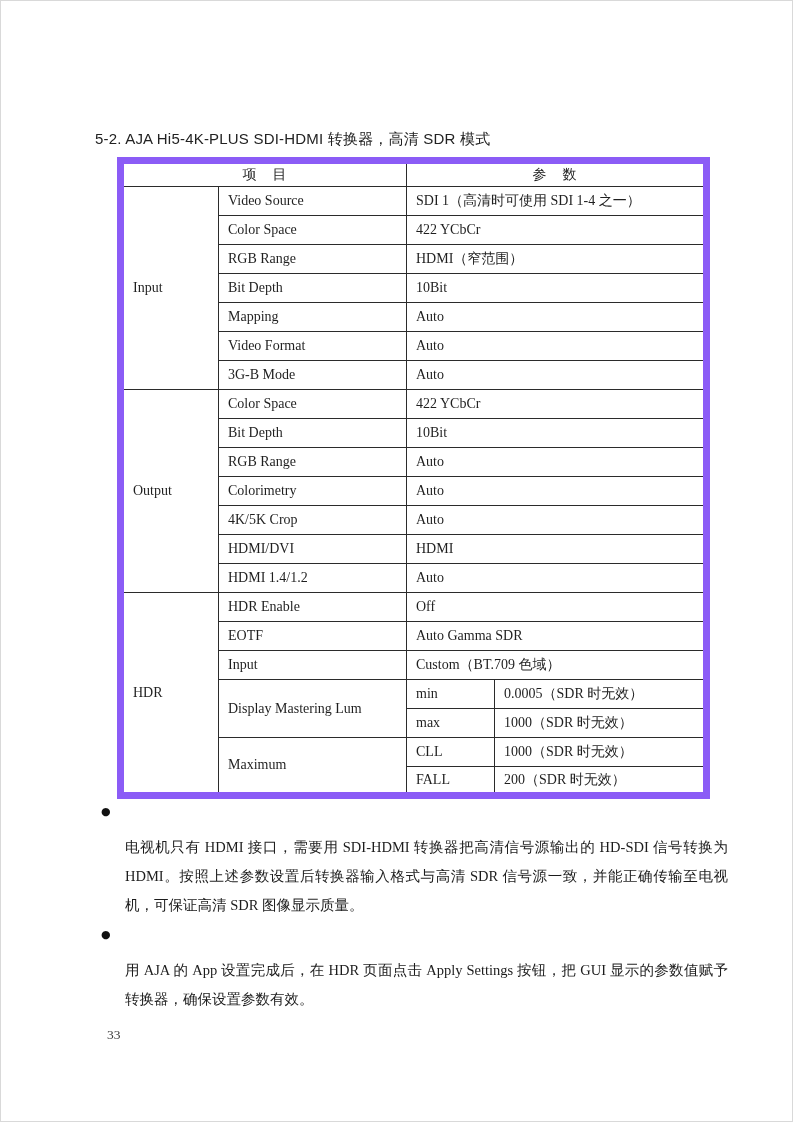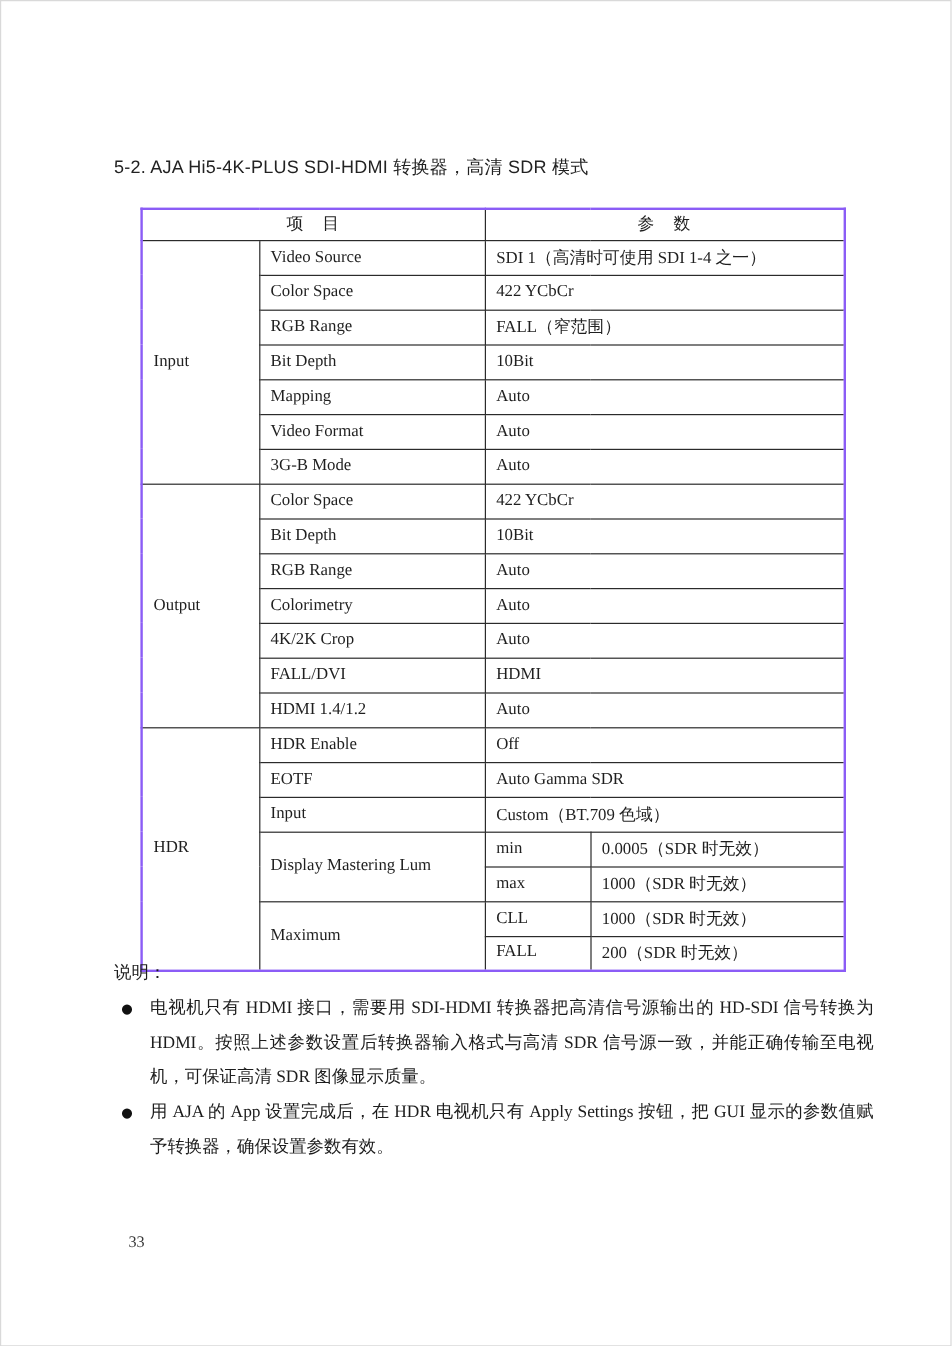--- a/index.html
+++ b/index.html
@@ -20,25 +20,25 @@
     position: absolute;
     left: 95px; top: 130px;
     font-family: "Liberation Sans", "DejaVu Sans", sans-serif;
     font-size: 15px;
     letter-spacing: 0.2px;
     color: #222222;
     white-space: nowrap;
   }
   table.settings {
     position: absolute;
-    left: 117px; top: 173px;
+    left: 117px; top: 157px;
     width: 586px;
     border-collapse: collapse;
     table-layout: fixed;
-    border: 2px solid #8b5cf6;
+    border: 7px solid #8b5cf6;
   }
   table.settings td {
     border: 1px solid #2b2b2b;
     font-size: 14px;
     color: #1f1f1f;
     padding: 0 4px 0 9px;
     vertical-align: middle;
     overflow: hidden;
     white-space: nowrap;
   }
@@ -61,21 +61,21 @@
   .note-item { display: flex; align-items: flex-start; }
   .note-bullet {
     width: 30px;
     flex: 0 0 30px;
     padding-left: 6px;
     font-size: 11px;
     line-height: 29px;
     font-family: "DejaVu Sans", sans-serif;
     color: #111;
   }
-  .note-text { flex: 1; text-align: justify; }
+  .note-text { flex: 1; text-align: justify; margin-top: 36px; }
   .page-number {
     position: absolute;
     left: 107px; top: 1027px;
     font-size: 13.5px;
     color: #3a3a3a;
   }
 </style>
 </head>
 <body>
 
@@ -101,21 +101,21 @@
           <td rowspan="7" class="group-cell">Input</td>
           <td>Video Source</td>
           <td colspan="2">SDI 1（高清时可使用 SDI 1-4 之一）</td>
         </tr>
         <tr>
           <td>Color Space</td>
           <td colspan="2">422 YCbCr</td>
         </tr>
         <tr>
           <td>RGB Range</td>
-          <td colspan="2">FALL（窄范围）</td>
+          <td colspan="2">HDMI（窄范围）</td>
         </tr>
         <tr>
           <td>Bit Depth</td>
           <td colspan="2">10Bit</td>
         </tr>
         <tr>
           <td>Mapping</td>
           <td colspan="2">Auto</td>
         </tr>
         <tr>
@@ -137,25 +137,25 @@
         </tr>
         <tr>
           <td>RGB Range</td>
           <td colspan="2">Auto</td>
         </tr>
         <tr>
           <td>Colorimetry</td>
           <td colspan="2">Auto</td>
         </tr>
         <tr>
-          <td>4K/2K Crop</td>
-          <td colspan="2">Auto</td>
-        </tr>
-        <tr>
-          <td>FALL/DVI</td>
+          <td>4K/5K Crop</td>
+          <td colspan="2">Auto</td>
+        </tr>
+        <tr>
+          <td>HDMI/DVI</td>
           <td colspan="2">HDMI</td>
         </tr>
         <tr>
           <td>HDMI 1.4/1.2</td>
           <td colspan="2">Auto</td>
         </tr>
         <tr>
           <td rowspan="7" class="group-cell">HDR</td>
           <td>HDR Enable</td>
           <td colspan="2">Off</td>
@@ -183,28 +183,27 @@
           <td>1000（SDR 时无效）</td>
         </tr>
         <tr>
           <td>FALL</td>
           <td>200（SDR 时无效）</td>
         </tr>
       </tbody>
   </table>
 
   <div class="notes">
-    <div class="notes-heading">说明：</div>
     <div id="notes-list">
         <div class="note-item">
           <span class="note-bullet">●</span>
           <div class="note-text">电视机只有 HDMI 接口，需要用 SDI-HDMI 转换器把高清信号源输出的 HD-SDI 信号转换为 HDMI。按照上述参数设置后转换器输入格式与高清 SDR 信号源一致，并能正确传输至电视机，可保证高清 SDR 图像显示质量。</div>
         </div>
         <div class="note-item">
           <span class="note-bullet">●</span>
-          <div class="note-text">用 AJA 的 App 设置完成后，在 HDR 电视机只有 Apply Settings 按钮，把 GUI 显示的参数值赋予转换器，确保设置参数有效。</div>
+          <div class="note-text">用 AJA 的 App 设置完成后，在 HDR 页面点击 Apply Settings 按钮，把 GUI 显示的参数值赋予转换器，确保设置参数有效。</div>
         </div>
       </div>
   </div>
 
   <div class="page-number">33</div>
 
 </div>
 
 </body></html>

